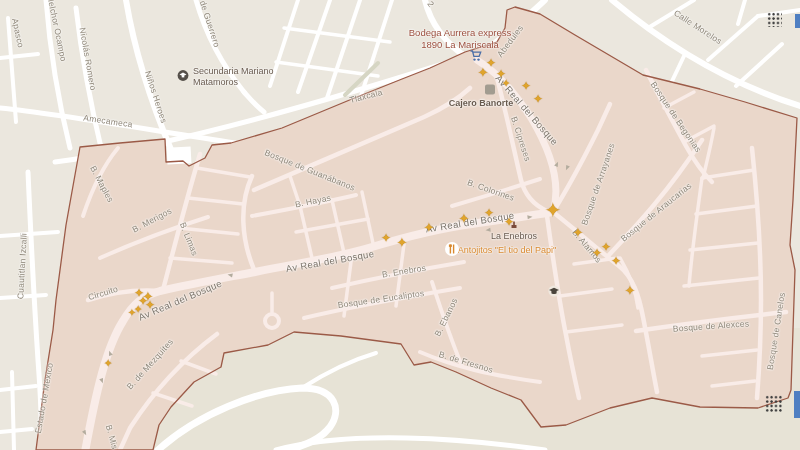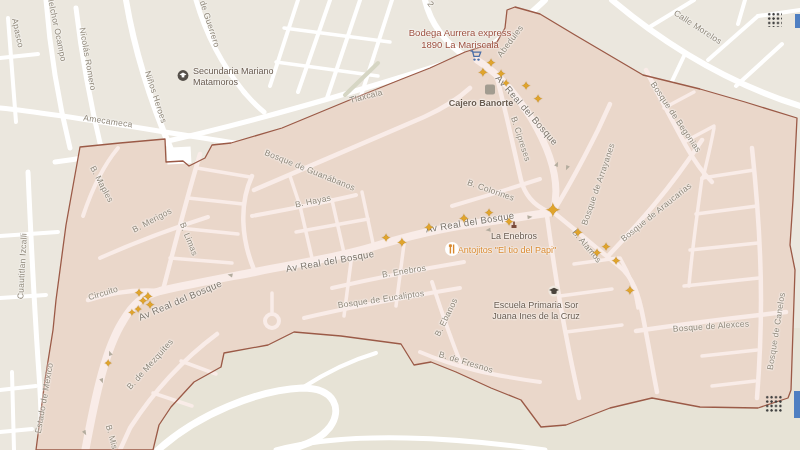--- a/index.html
+++ b/index.html
@@ -188,24 +188,20 @@
       </div>
       <div class="lbl poi-block poiD" style="font-size: 9px; left: 481px; top: 104px; transform: translate(-50%, -50%); font-weight: bold;">
         <div>Cajero Banorte</div>
       </div>
       <div class="lbl poi-block poiD" style="font-size: 9px; left: 514px; top: 237px; transform: translate(-50%, -50%);">
         <div>La Enebros</div>
       </div>
       <div class="lbl poi-block poiO" style="font-size: 9px; left: 507px; top: 251px; transform: translate(-50%, -50%);">
         <div>Antojitos "El tio del Papi"</div>
       </div>
-      <div class="lbl poi-block poiD" style="font-size: 9px; left: 536px; top: 311px; transform: translate(-50%, -50%);">
-        <div>Escuela Primaria Sor</div>
-        <div>Juana Ines de la Cruz</div>
-      </div>
       <div class="icon-wrap" style="left: 183px; top: 77px;"><svg width="13" height="13" viewBox="0 0 13 13">
           <circle cx="6.5" cy="6.5" r="5.4" fill="#55504a"></circle>
           <polygon points="6.5,3.6 10,5.4 6.5,7.2 3,5.4" fill="#fff"></polygon>
           <rect x="5.2" y="6.6" width="2.6" height="1.8" fill="#fff"></rect>
         </svg></div>
       <div class="icon-wrap" style="left: 476px; top: 57px;"><svg width="13" height="12" viewBox="0 0 13 12">
           <path d="M1,1 h2 l1.4,5.4 h5.2 l1.6,-4.2 h-7.6" stroke="#4a6fa8" stroke-width="1.3" fill="none"></path>
           <circle cx="5" cy="9.6" r="1.2" fill="#4a6fa8"></circle>
           <circle cx="9" cy="9.6" r="1.2" fill="#4a6fa8"></circle>
         </svg></div>

